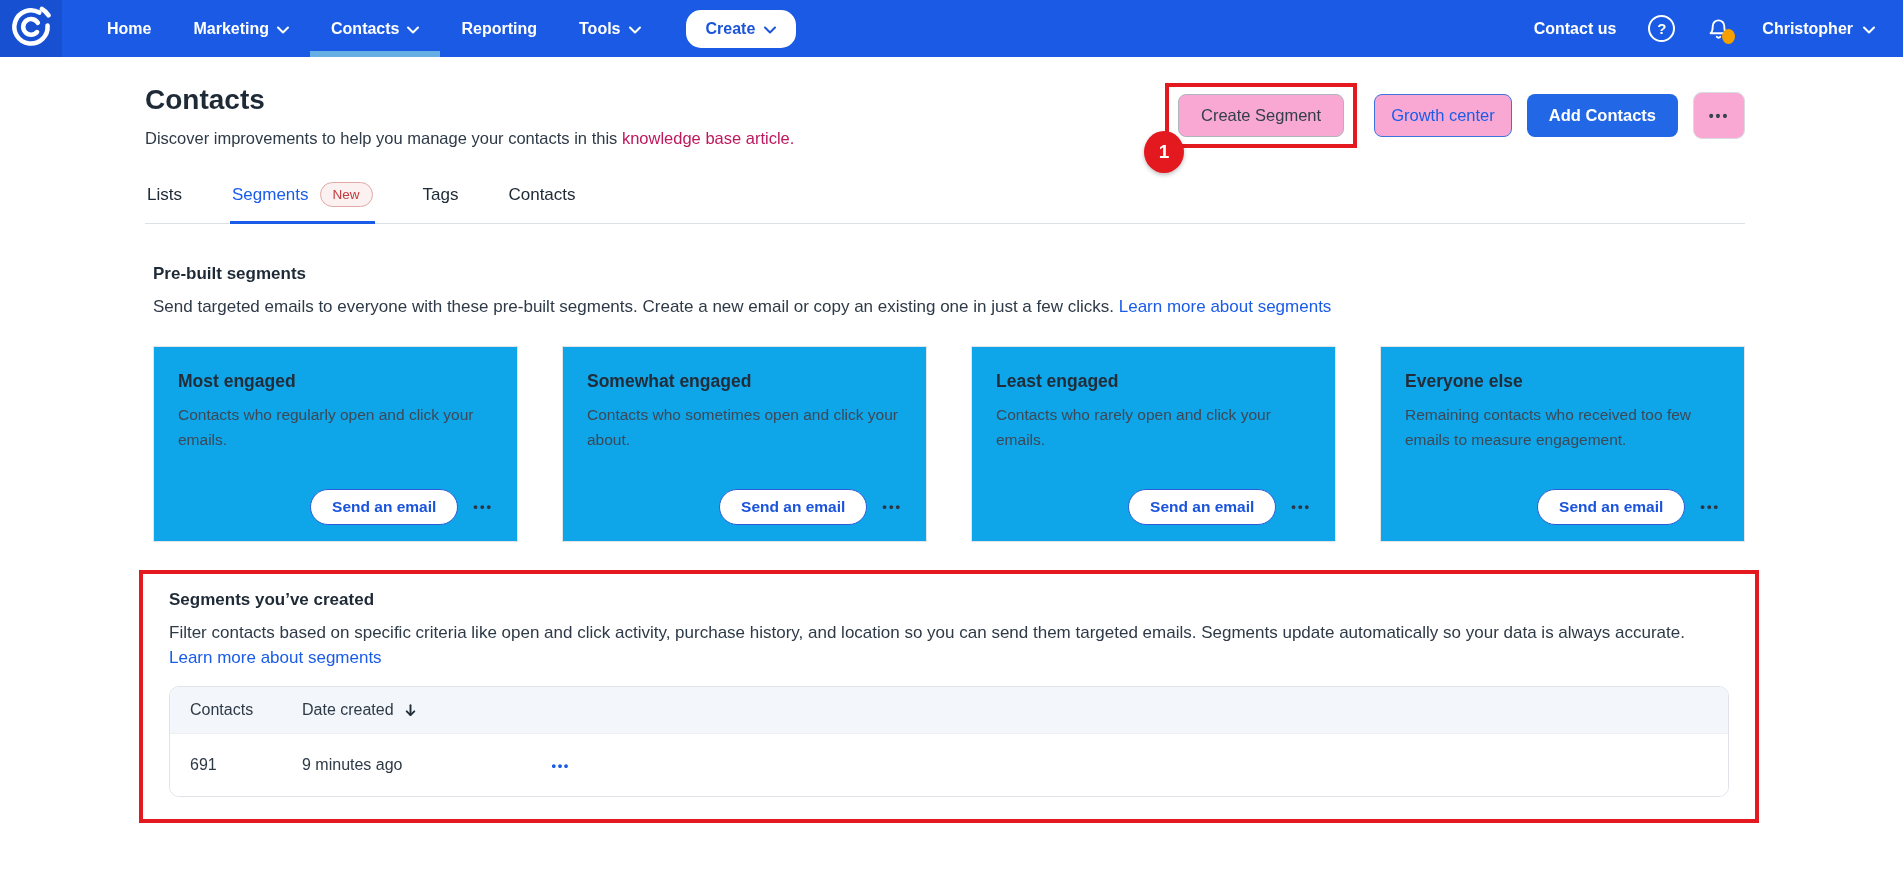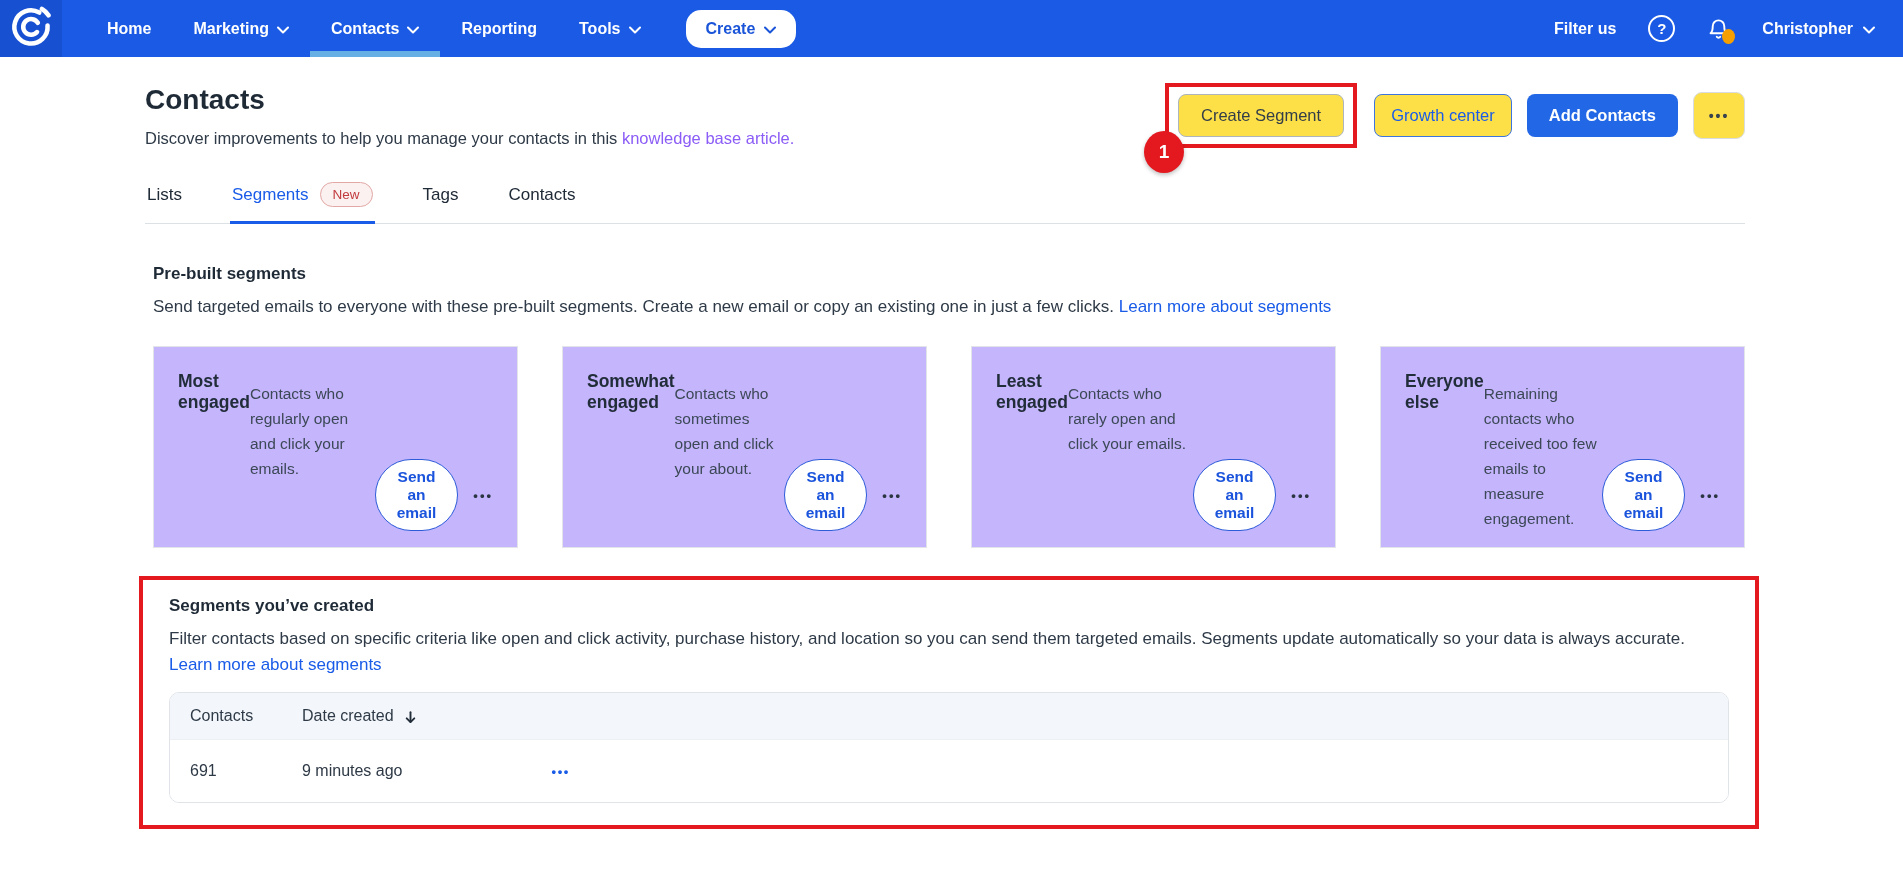--- a/index.html
+++ b/index.html
@@ -54,36 +54,36 @@
     width:13px; height:15px; border-radius:50%; background:#F5A000;
   }
   .user { display:flex; align-items:center; gap:10px; font-size:16px; font-weight:700; cursor:pointer; }
 
   
   .main { padding: 0 158px 0 145px; }
 
   .header-row { display:flex; justify-content:space-between; align-items:center; margin-top: 26px; }
   .page-title { font-size: 28px; font-weight: 700; color: #1F2A37; }
   .page-sub { margin-top: 13px; font-size: 16.5px; color: #2E3A47; }
-  .page-sub a { color: #8b5cf6; }
+  .page-sub a { color: #be185d; }
 
   .actions { display:flex; align-items:center; gap:15px; }
   .annotation-create {
     position: relative;
     border: 4px solid #E3191F; padding: 7px 9px; margin-right: 2px;
   }
   .badge-step {
     position:absolute; left:-25px; bottom:-29px;
     width:40px; height:42px; border-radius:50%;
     background:#E3191F; color:#fff;
     display:flex; align-items:center; justify-content:center;
     font-size:19px; font-weight:700;
     box-shadow: 0 2px 4px rgba(0,0,0,.25);
   }
-  .btn { font-family: inherit; cursor:pointer; background:#fde047; font-size:16.5px; }
+  .btn { font-family: inherit; cursor:pointer; background:#f9a8d4; font-size:16.5px; }
   .btn-create-segment {
     border:1px solid #AEB5BD; border-radius:8px; color:#333E49;
     padding: 11px 22px;
   }
   .btn-growth {
     border:1px solid #3D74DE; border-radius:8px; color:#1A5CE8;
     padding: 11px 16px; font-weight: 500;
   }
   .btn-add {
     border:none; border-radius:8px; background:#2267E5; color:#fff;
@@ -109,23 +109,23 @@
   }
 
   
   .section-heading { font-size:17px; font-weight:700; color:#1F2A37; }
   .section-desc { font-size:17px; color:#2E3A47; margin-top:10px; line-height:1.5; }
   .section-desc a { color:#1A5CE8; }
   .prebuilt { margin-top: 40px; padding-left: 8px; }
 
   .cards { display:grid; grid-template-columns:repeat(4, 1fr); gap:44px; margin-top:26px; }
   .card {
-    border:1px solid #E1E5EA; background:#c4b5fd;
+    border:1px solid #E1E5EA; background:#0ea5e9;
     padding: 24px 24px 16px; min-height: 196px;
-    display:flex; flex-direction:row;
+    display:flex; flex-direction:column;
   }
   .card-title { font-size:17.5px; font-weight:700; color:#222D3A; }
   .card-desc { font-size:15.5px; color:#3C4856; line-height:1.62; margin-top:10px; }
   .card-footer { margin-top:auto; display:flex; align-items:center; justify-content:flex-end; gap:15px; padding-top:14px; }
   .send-btn {
     font-family: inherit; background:#fff; cursor:pointer;
     border:1.5px solid #2C5CD8; color:#1A53DC; border-radius:999px;
     padding: 8px 21px; font-size:15.5px; font-weight:600;
   }
   .dots { color:#2B3642; font-weight:700; letter-spacing:2px; font-size:13px; cursor:pointer; }
@@ -200,21 +200,21 @@
   </nav>
   <button class="create-btn">
     <span>Create</span>
     <span class="chev">
       <svg width="12" height="8" viewBox="0 0 12 8" fill="none" stroke="currentColor" stroke-width="2" stroke-linecap="round" stroke-linejoin="round">
           <path d="M1 1.5l5 5 5-5"></path>
         </svg>
     </span>
   </button>
   <div class="nav-right">
-    <span class="contact-us">Filter us</span>
+    <span class="contact-us">Contact us</span>
     <span class="help-icon">
       <span>?</span>
     </span>
     <span class="bell-wrap">
       <svg width="23" height="25" viewBox="0 0 24 26" fill="none" stroke="#ffffff" stroke-width="2" stroke-linecap="round" stroke-linejoin="round">
         <path d="M18 10.5a6 6 0 1 0-12 0c0 6-2.3 7.5-2.3 7.5h16.6S18 16.5 18 10.5"></path>
         <path d="M10.2 21.7a2.1 2.1 0 0 0 3.6 0"></path>
       </svg>
       <span class="bell-dot"></span>
     </span>

